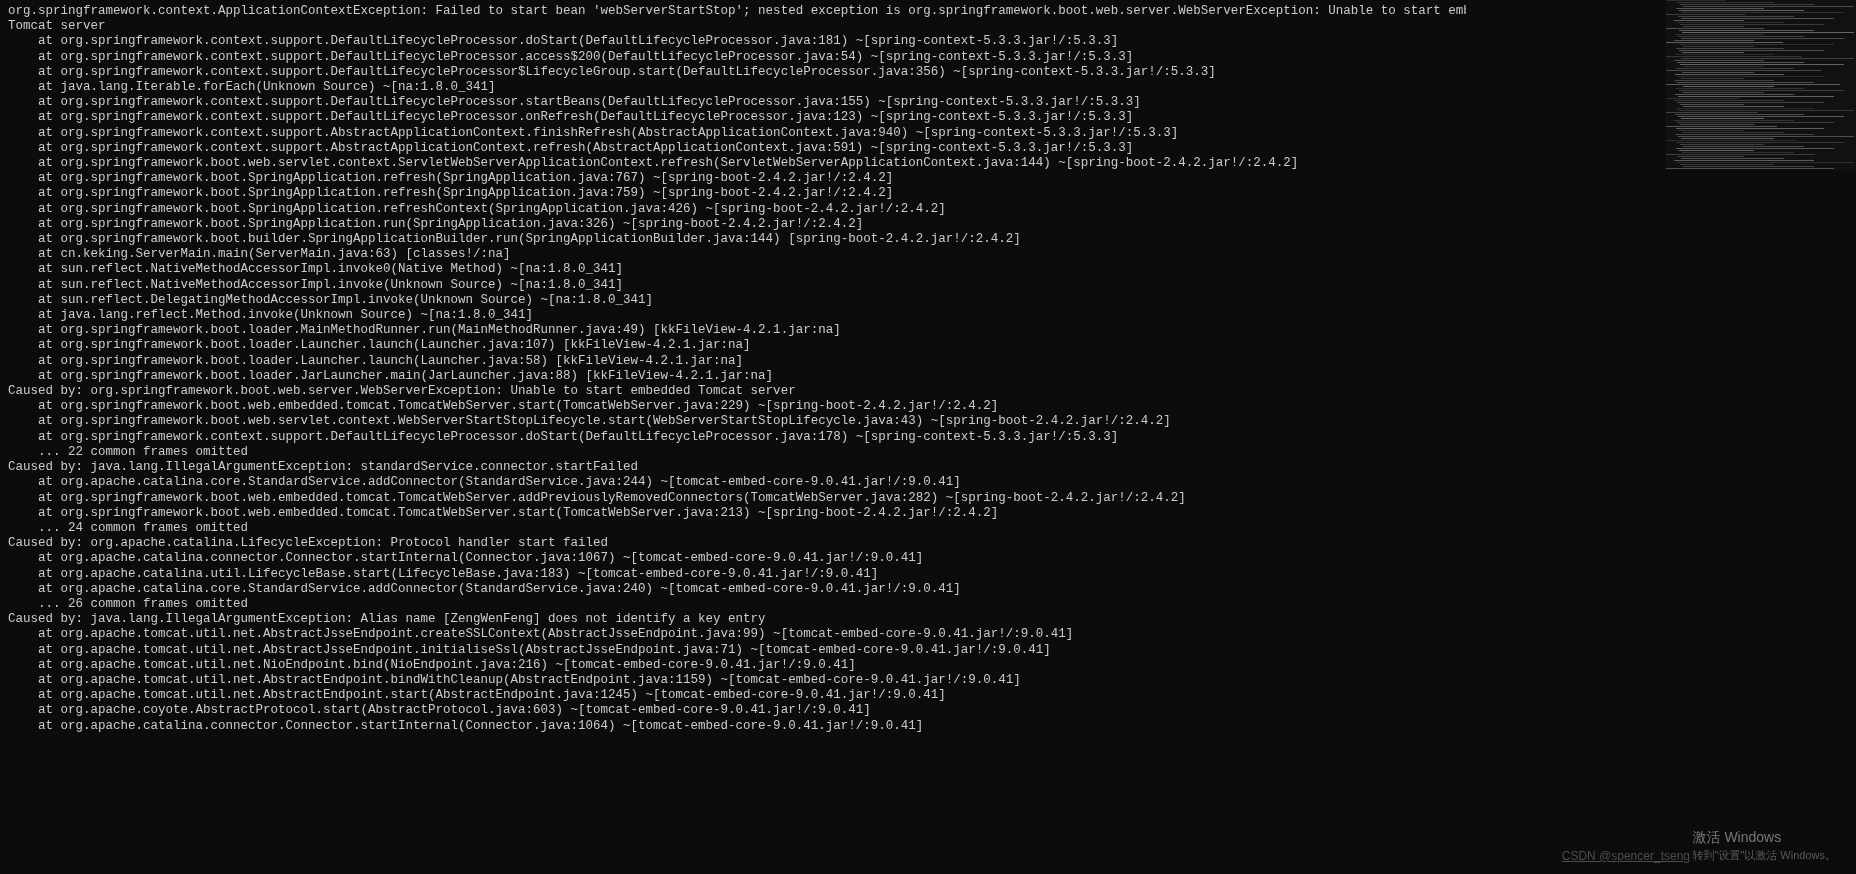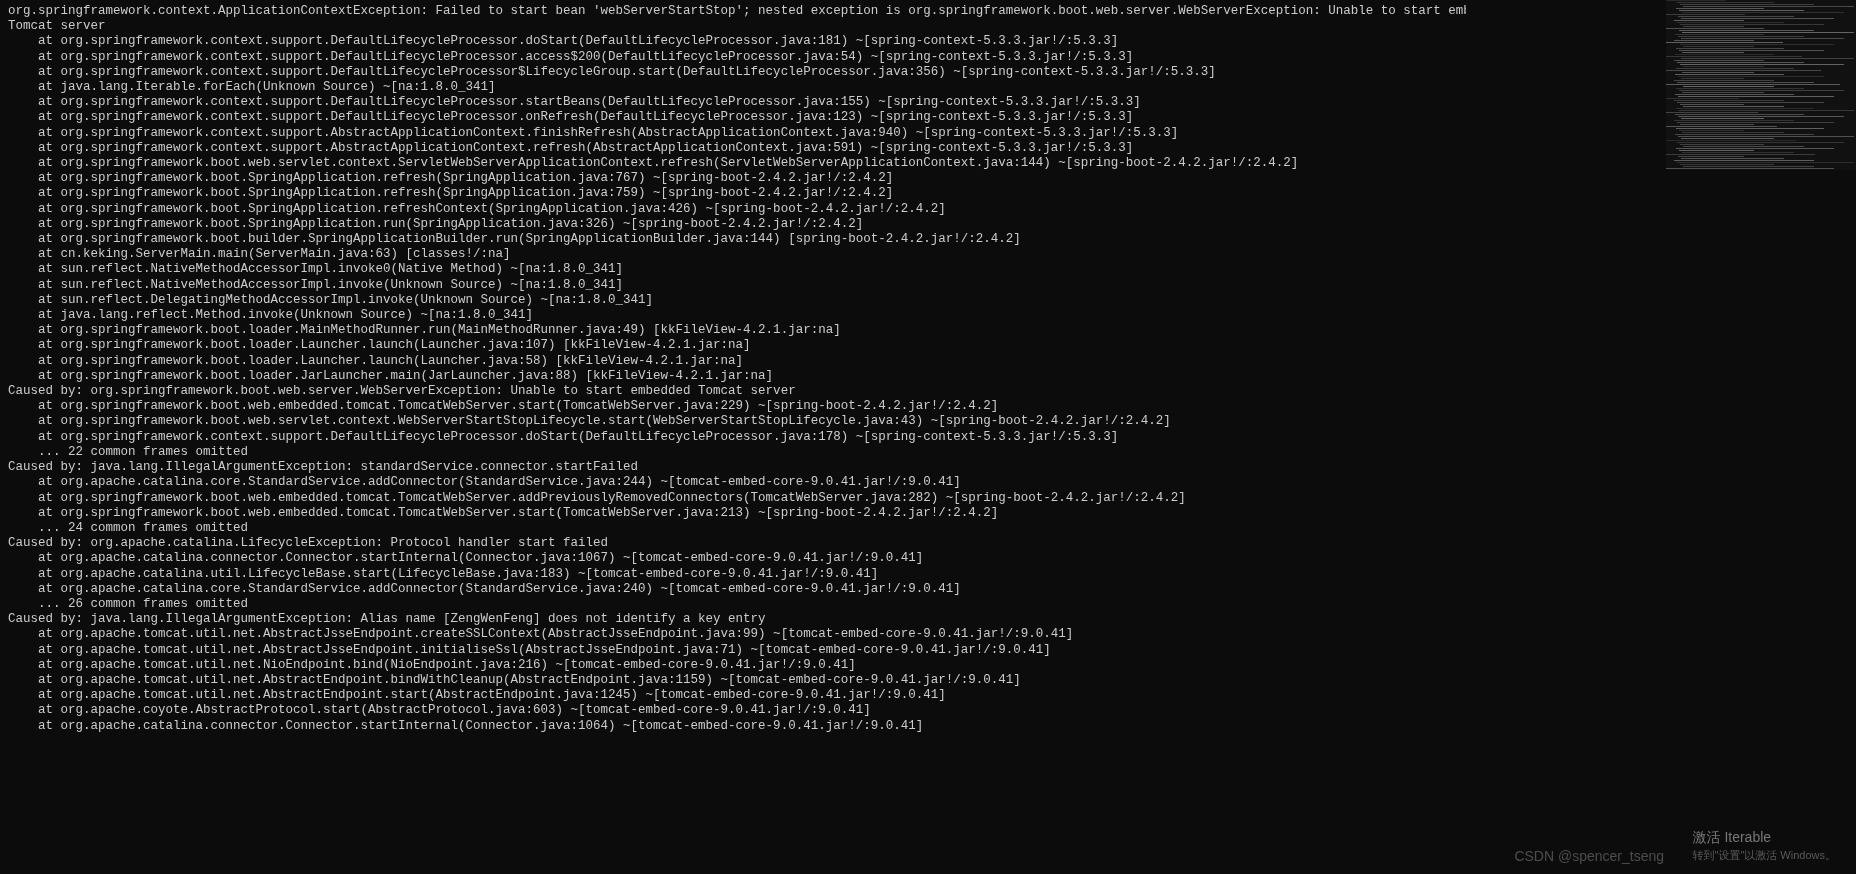--- a/index.html
+++ b/index.html
@@ -51,27 +51,28 @@
     text-align: left;
     line-height: 18px;
     pointer-events: none;
   }
   .watermark .small {
     font-size: 11px;
     color: #5a5a5a;
   }
   .csdn {
     position: absolute;
-    right: 192px;
+    right: 166px;
     bottom: 10px;
     color: #777;
     font-family: Arial, sans-serif;
-    font-size: 14px;
+    font-size: 12px;
     pointer-events: none;
     opacity: .6;
+    text-decoration: underline;
   }
 </style>
 </head>
 <body>
 
 <div class="console" id="console"><div class="line">org.springframework.context.ApplicationContextException: Failed to start bean 'webServerStartStop'; nested exception is org.springframework.boot.web.server.WebServerException: Unable to start embedded</div><div class="line">Tomcat server</div><div class="line">    at org.springframework.context.support.DefaultLifecycleProcessor.doStart(DefaultLifecycleProcessor.java:181) ~[spring-context-5.3.3.jar!/:5.3.3]</div><div class="line">    at org.springframework.context.support.DefaultLifecycleProcessor.access$200(DefaultLifecycleProcessor.java:54) ~[spring-context-5.3.3.jar!/:5.3.3]</div><div class="line">    at org.springframework.context.support.DefaultLifecycleProcessor$LifecycleGroup.start(DefaultLifecycleProcessor.java:356) ~[spring-context-5.3.3.jar!/:5.3.3]</div><div class="line">    at java.lang.Iterable.forEach(Unknown Source) ~[na:1.8.0_341]</div><div class="line">    at org.springframework.context.support.DefaultLifecycleProcessor.startBeans(DefaultLifecycleProcessor.java:155) ~[spring-context-5.3.3.jar!/:5.3.3]</div><div class="line">    at org.springframework.context.support.DefaultLifecycleProcessor.onRefresh(DefaultLifecycleProcessor.java:123) ~[spring-context-5.3.3.jar!/:5.3.3]</div><div class="line">    at org.springframework.context.support.AbstractApplicationContext.finishRefresh(AbstractApplicationContext.java:940) ~[spring-context-5.3.3.jar!/:5.3.3]</div><div class="line">    at org.springframework.context.support.AbstractApplicationContext.refresh(AbstractApplicationContext.java:591) ~[spring-context-5.3.3.jar!/:5.3.3]</div><div class="line">    at org.springframework.boot.web.servlet.context.ServletWebServerApplicationContext.refresh(ServletWebServerApplicationContext.java:144) ~[spring-boot-2.4.2.jar!/:2.4.2]</div><div class="line">    at org.springframework.boot.SpringApplication.refresh(SpringApplication.java:767) ~[spring-boot-2.4.2.jar!/:2.4.2]</div><div class="line">    at org.springframework.boot.SpringApplication.refresh(SpringApplication.java:759) ~[spring-boot-2.4.2.jar!/:2.4.2]</div><div class="line">    at org.springframework.boot.SpringApplication.refreshContext(SpringApplication.java:426) ~[spring-boot-2.4.2.jar!/:2.4.2]</div><div class="line">    at org.springframework.boot.SpringApplication.run(SpringApplication.java:326) ~[spring-boot-2.4.2.jar!/:2.4.2]</div><div class="line">    at org.springframework.boot.builder.SpringApplicationBuilder.run(SpringApplicationBuilder.java:144) [spring-boot-2.4.2.jar!/:2.4.2]</div><div class="line">    at cn.keking.ServerMain.main(ServerMain.java:63) [classes!/:na]</div><div class="line">    at sun.reflect.NativeMethodAccessorImpl.invoke0(Native Method) ~[na:1.8.0_341]</div><div class="line">    at sun.reflect.NativeMethodAccessorImpl.invoke(Unknown Source) ~[na:1.8.0_341]</div><div class="line">    at sun.reflect.DelegatingMethodAccessorImpl.invoke(Unknown Source) ~[na:1.8.0_341]</div><div class="line">    at java.lang.reflect.Method.invoke(Unknown Source) ~[na:1.8.0_341]</div><div class="line">    at org.springframework.boot.loader.MainMethodRunner.run(MainMethodRunner.java:49) [kkFileView-4.2.1.jar:na]</div><div class="line">    at org.springframework.boot.loader.Launcher.launch(Launcher.java:107) [kkFileView-4.2.1.jar:na]</div><div class="line">    at org.springframework.boot.loader.Launcher.launch(Launcher.java:58) [kkFileView-4.2.1.jar:na]</div><div class="line">    at org.springframework.boot.loader.JarLauncher.main(JarLauncher.java:88) [kkFileView-4.2.1.jar:na]</div><div class="line">Caused by: org.springframework.boot.web.server.WebServerException: Unable to start embedded Tomcat server</div><div class="line">    at org.springframework.boot.web.embedded.tomcat.TomcatWebServer.start(TomcatWebServer.java:229) ~[spring-boot-2.4.2.jar!/:2.4.2]</div><div class="line">    at org.springframework.boot.web.servlet.context.WebServerStartStopLifecycle.start(WebServerStartStopLifecycle.java:43) ~[spring-boot-2.4.2.jar!/:2.4.2]</div><div class="line">    at org.springframework.context.support.DefaultLifecycleProcessor.doStart(DefaultLifecycleProcessor.java:178) ~[spring-context-5.3.3.jar!/:5.3.3]</div><div class="line">    ... 22 common frames omitted</div><div class="line">Caused by: java.lang.IllegalArgumentException: standardService.connector.startFailed</div><div class="line">    at org.apache.catalina.core.StandardService.addConnector(StandardService.java:244) ~[tomcat-embed-core-9.0.41.jar!/:9.0.41]</div><div class="line">    at org.springframework.boot.web.embedded.tomcat.TomcatWebServer.addPreviouslyRemovedConnectors(TomcatWebServer.java:282) ~[spring-boot-2.4.2.jar!/:2.4.2]</div><div class="line">    at org.springframework.boot.web.embedded.tomcat.TomcatWebServer.start(TomcatWebServer.java:213) ~[spring-boot-2.4.2.jar!/:2.4.2]</div><div class="line">    ... 24 common frames omitted</div><div class="line">Caused by: org.apache.catalina.LifecycleException: Protocol handler start failed</div><div class="line">    at org.apache.catalina.connector.Connector.startInternal(Connector.java:1067) ~[tomcat-embed-core-9.0.41.jar!/:9.0.41]</div><div class="line">    at org.apache.catalina.util.LifecycleBase.start(LifecycleBase.java:183) ~[tomcat-embed-core-9.0.41.jar!/:9.0.41]</div><div class="line">    at org.apache.catalina.core.StandardService.addConnector(StandardService.java:240) ~[tomcat-embed-core-9.0.41.jar!/:9.0.41]</div><div class="line">    ... 26 common frames omitted</div><div class="line">Caused by: java.lang.IllegalArgumentException: Alias name [ZengWenFeng] does not identify a key entry</div><div class="line">    at org.apache.tomcat.util.net.AbstractJsseEndpoint.createSSLContext(AbstractJsseEndpoint.java:99) ~[tomcat-embed-core-9.0.41.jar!/:9.0.41]</div><div class="line">    at org.apache.tomcat.util.net.AbstractJsseEndpoint.initialiseSsl(AbstractJsseEndpoint.java:71) ~[tomcat-embed-core-9.0.41.jar!/:9.0.41]</div><div class="line">    at org.apache.tomcat.util.net.NioEndpoint.bind(NioEndpoint.java:216) ~[tomcat-embed-core-9.0.41.jar!/:9.0.41]</div><div class="line">    at org.apache.tomcat.util.net.AbstractEndpoint.bindWithCleanup(AbstractEndpoint.java:1159) ~[tomcat-embed-core-9.0.41.jar!/:9.0.41]</div><div class="line">    at org.apache.tomcat.util.net.AbstractEndpoint.start(AbstractEndpoint.java:1245) ~[tomcat-embed-core-9.0.41.jar!/:9.0.41]</div><div class="line">    at org.apache.coyote.AbstractProtocol.start(AbstractProtocol.java:603) ~[tomcat-embed-core-9.0.41.jar!/:9.0.41]</div><div class="line">    at org.apache.catalina.connector.Connector.startInternal(Connector.java:1064) ~[tomcat-embed-core-9.0.41.jar!/:9.0.41]</div></div>
 
 <div class="minimap" id="minimap">
     <div class="mline" style="margin-left: 0px; width: 60px; opacity: 0.3;"></div>
     <div class="mline" style="margin-left: 11px; width: 97px; opacity: 0.43;"></div>
@@ -156,15 +157,15 @@
     <div class="mline" style="margin-left: 8px; width: 140px; opacity: 0.9;"></div>
     <div class="mline" style="margin-left: 11px; width: 177px; opacity: 0.33;"></div>
     <div class="mline" style="margin-left: 14px; width: 94px; opacity: 0.46;"></div>
     <div class="mline" style="margin-left: 17px; width: 131px; opacity: 0.59;"></div>
     <div class="mline" style="margin-left: 0px; width: 168px; opacity: 0.72;"></div>
   </div>
 
 <div class="csdn">CSDN @spencer_tseng</div>
 
 <div class="watermark">
-  <div>激活 Iterable</div>
+  <div>激活 Windows</div>
   <div class="small">转到"设置"以激活 Windows。</div>
 </div>
 
 </body></html>

